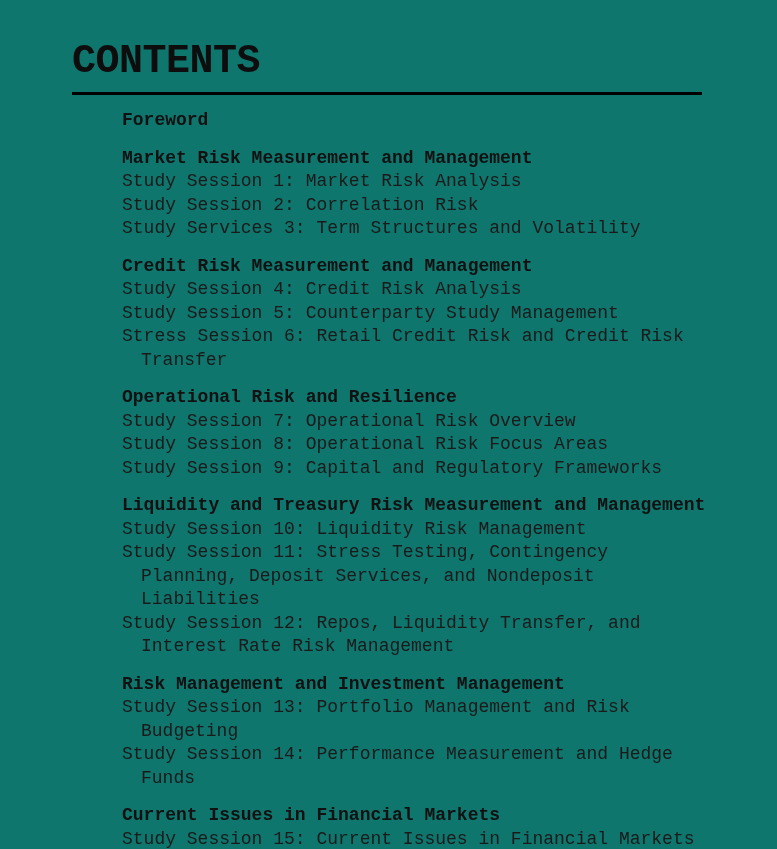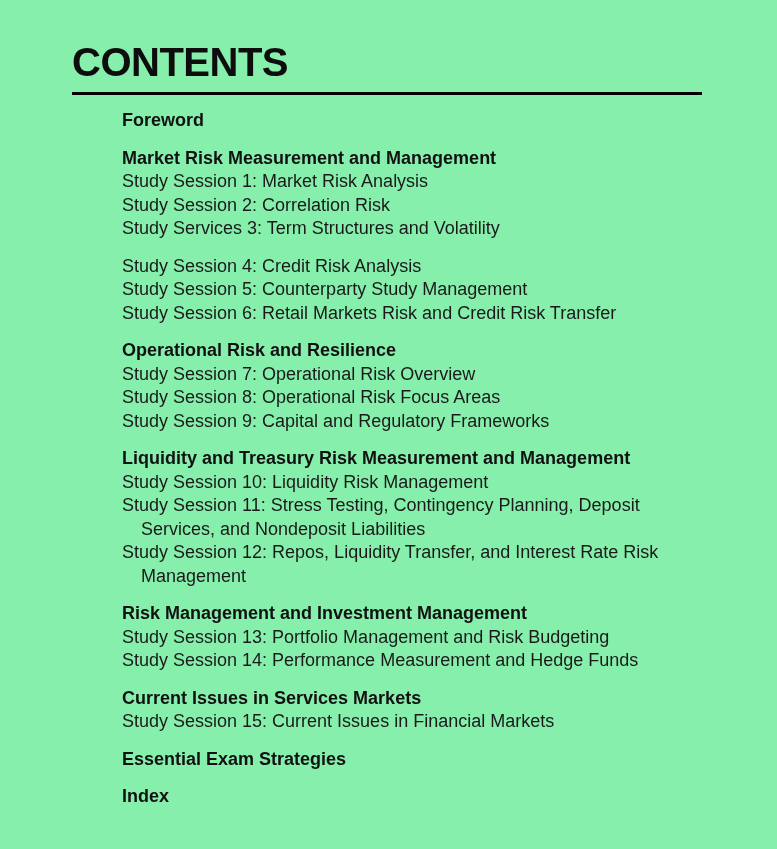--- a/index.html
+++ b/index.html
@@ -4,23 +4,23 @@
 <style>
   html, body {
     margin: 0;
     padding: 0;
     background: #ffffff;
   }
   .page {
     position: relative;
     width: 777px;
     height: 849px;
-    background: #86efac;
+    background: #0f766e;
     overflow: hidden;
-    font-family: Liberation Sans, sans-serif;
+    font-family: Liberation Mono, monospace;
     color: #161616;
   }
   .page-title {
     margin: 42px 0 0 72px;
     font-size: 40px;
     line-height: 40px;
     font-weight: bold;
     letter-spacing: -0.5px;
     color: #0d0d0d;
     white-space: nowrap;
@@ -63,43 +63,44 @@
         <div class="toc-section">
           <div class="toc-heading">Foreword</div>
         </div>
         <div class="toc-section">
           <div class="toc-heading">Market Risk Measurement and Management</div>
           <div class="toc-entry">Study Session 1: Market Risk Analysis</div>
           <div class="toc-entry">Study Session 2: Correlation Risk</div>
           <div class="toc-entry">Study Services 3: Term Structures and Volatility</div>
         </div>
         <div class="toc-section">
+          <div class="toc-heading">Credit Risk Measurement and Management</div>
           <div class="toc-entry">Study Session 4: Credit Risk Analysis</div>
           <div class="toc-entry">Study Session 5: Counterparty Study Management</div>
-          <div class="toc-entry">Study Session 6: Retail Markets Risk and Credit Risk Transfer</div>
+          <div class="toc-entry">Stress Session 6: Retail Credit Risk and Credit Risk Transfer</div>
         </div>
         <div class="toc-section">
           <div class="toc-heading">Operational Risk and Resilience</div>
           <div class="toc-entry">Study Session 7: Operational Risk Overview</div>
           <div class="toc-entry">Study Session 8: Operational Risk Focus Areas</div>
           <div class="toc-entry">Study Session 9: Capital and Regulatory Frameworks</div>
         </div>
         <div class="toc-section">
           <div class="toc-heading">Liquidity and Treasury Risk Measurement and Management</div>
           <div class="toc-entry">Study Session 10: Liquidity Risk Management</div>
           <div class="toc-entry">Study Session 11: Stress Testing, Contingency Planning, Deposit Services, and Nondeposit Liabilities</div>
           <div class="toc-entry">Study Session 12: Repos, Liquidity Transfer, and Interest Rate Risk Management</div>
         </div>
         <div class="toc-section">
           <div class="toc-heading">Risk Management and Investment Management</div>
           <div class="toc-entry">Study Session 13: Portfolio Management and Risk Budgeting</div>
           <div class="toc-entry">Study Session 14: Performance Measurement and Hedge Funds</div>
         </div>
         <div class="toc-section">
-          <div class="toc-heading">Current Issues in Services Markets</div>
+          <div class="toc-heading">Current Issues in Financial Markets</div>
           <div class="toc-entry">Study Session 15: Current Issues in Financial Markets</div>
         </div>
         <div class="toc-section">
           <div class="toc-heading">Essential Exam Strategies</div>
         </div>
         <div class="toc-section">
           <div class="toc-heading">Index</div>
         </div>
       </div>
   </div>

